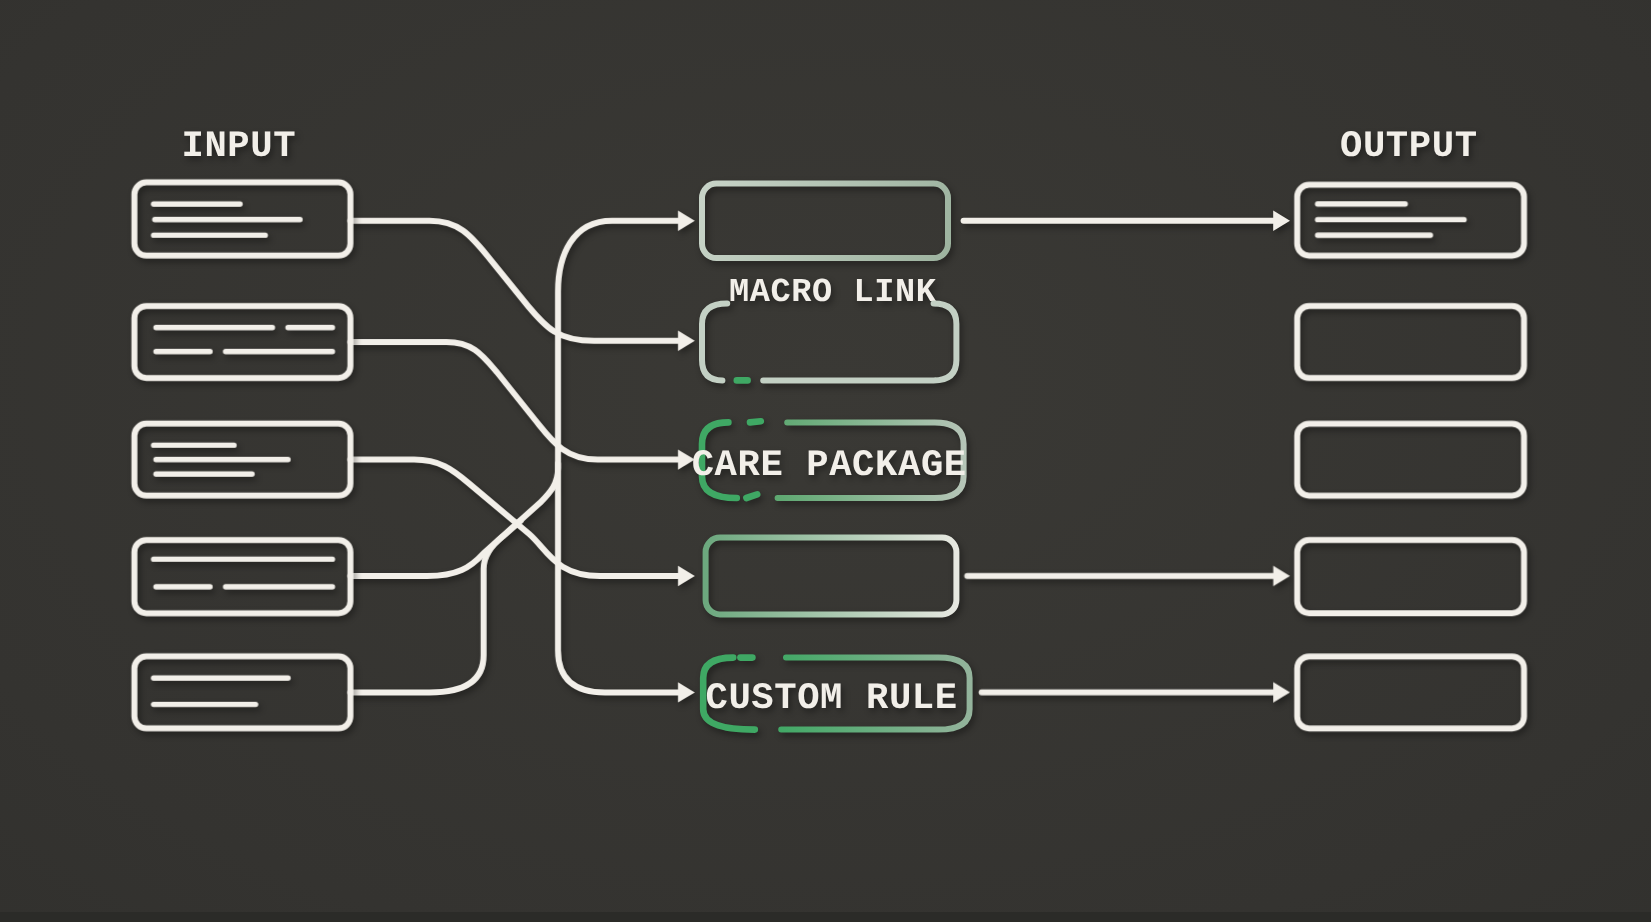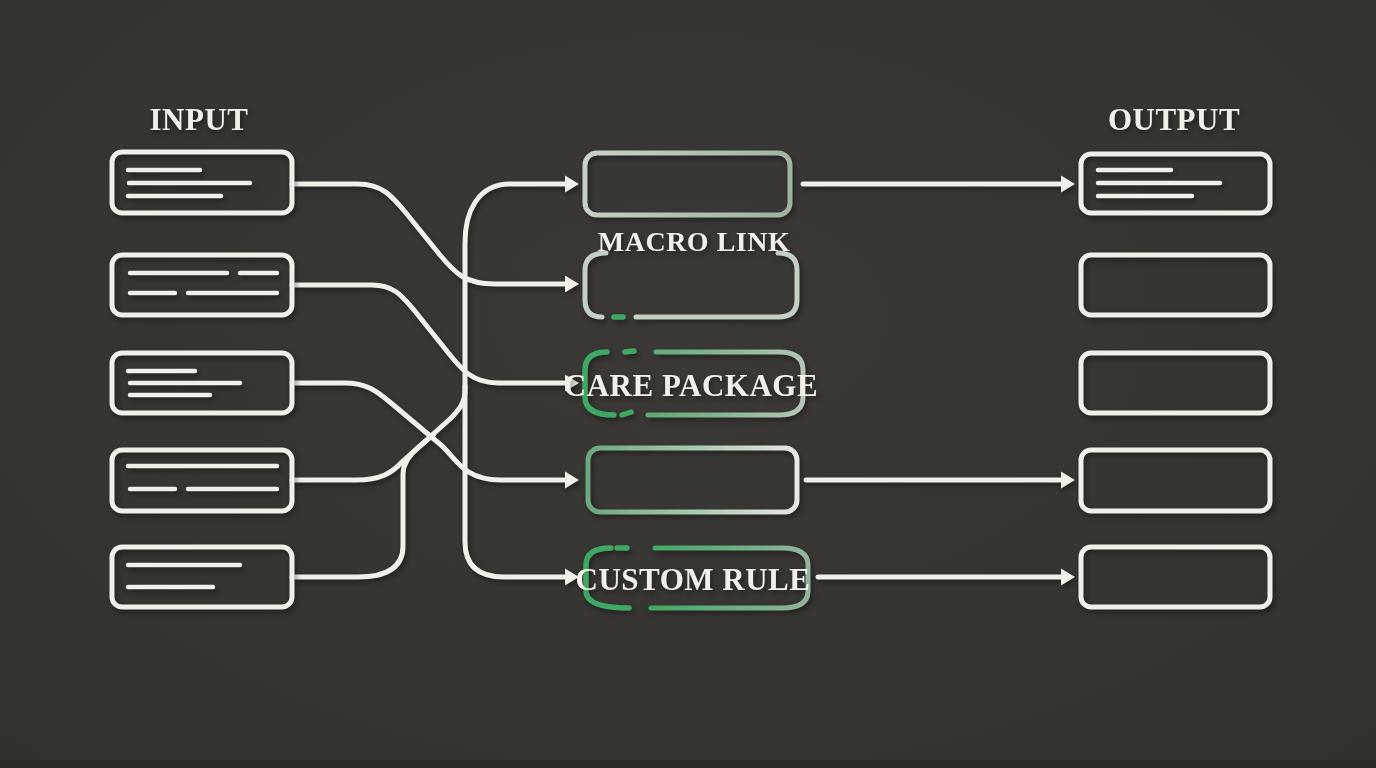--- a/index.html
+++ b/index.html
@@ -1,21 +1,21 @@
 <!DOCTYPE html>
 <html><head>
 <meta charset="utf-8">
 <style>
   html,body{margin:0;padding:0;background:#2b2b28;}
   .stage{
     position:relative;
     width:1376px;height:760px;
     overflow:hidden;
     background:radial-gradient(120% 135% at 50% 42%, #3a3935 0%, #343330 48%, #2b2b28 100%);
-    font-family:Liberation Serif, serif;
+    font-family:Liberation Mono, monospace;
   }
   svg{display:block;}
   .sh{ filter: drop-shadow(2px 3px 2.5px rgba(0,0,0,0.38)); }
   .wire{ stroke:#f2efe9; stroke-width:5; fill:none; stroke-linecap:round; stroke-linejoin:round; }
   .obox{ stroke:#f2efe9; stroke-width:5; fill:none; }
   .tline{ stroke:#f2efe9; stroke-width:4.5; stroke-linecap:round; }
   .ah{ fill:#f2efe9; stroke:none; }
   .gpart{ stroke-width:5; fill:none; stroke-linecap:round; stroke-linejoin:round; }
   .gdash{ stroke:#3fa864; stroke-width:5.5; stroke-linecap:round; fill:none; }
   .lbl{ font-weight:bold; fill:#f2efe9; text-anchor:middle; letter-spacing:0.5px; }

